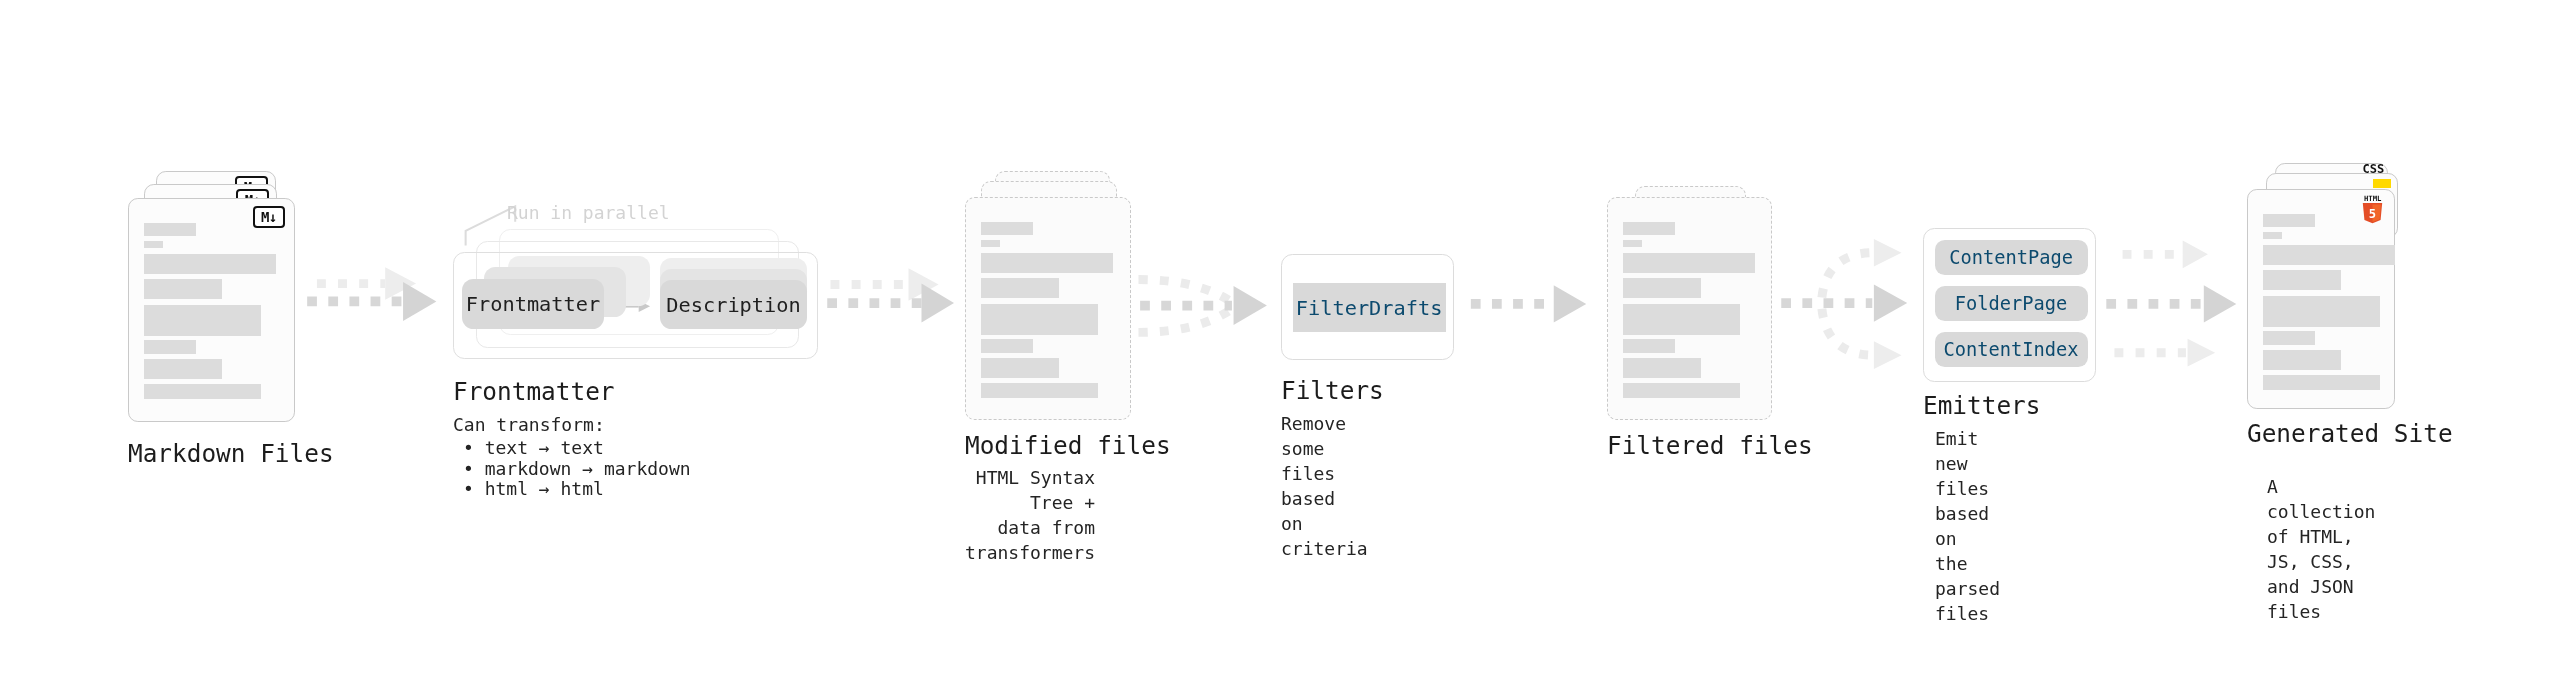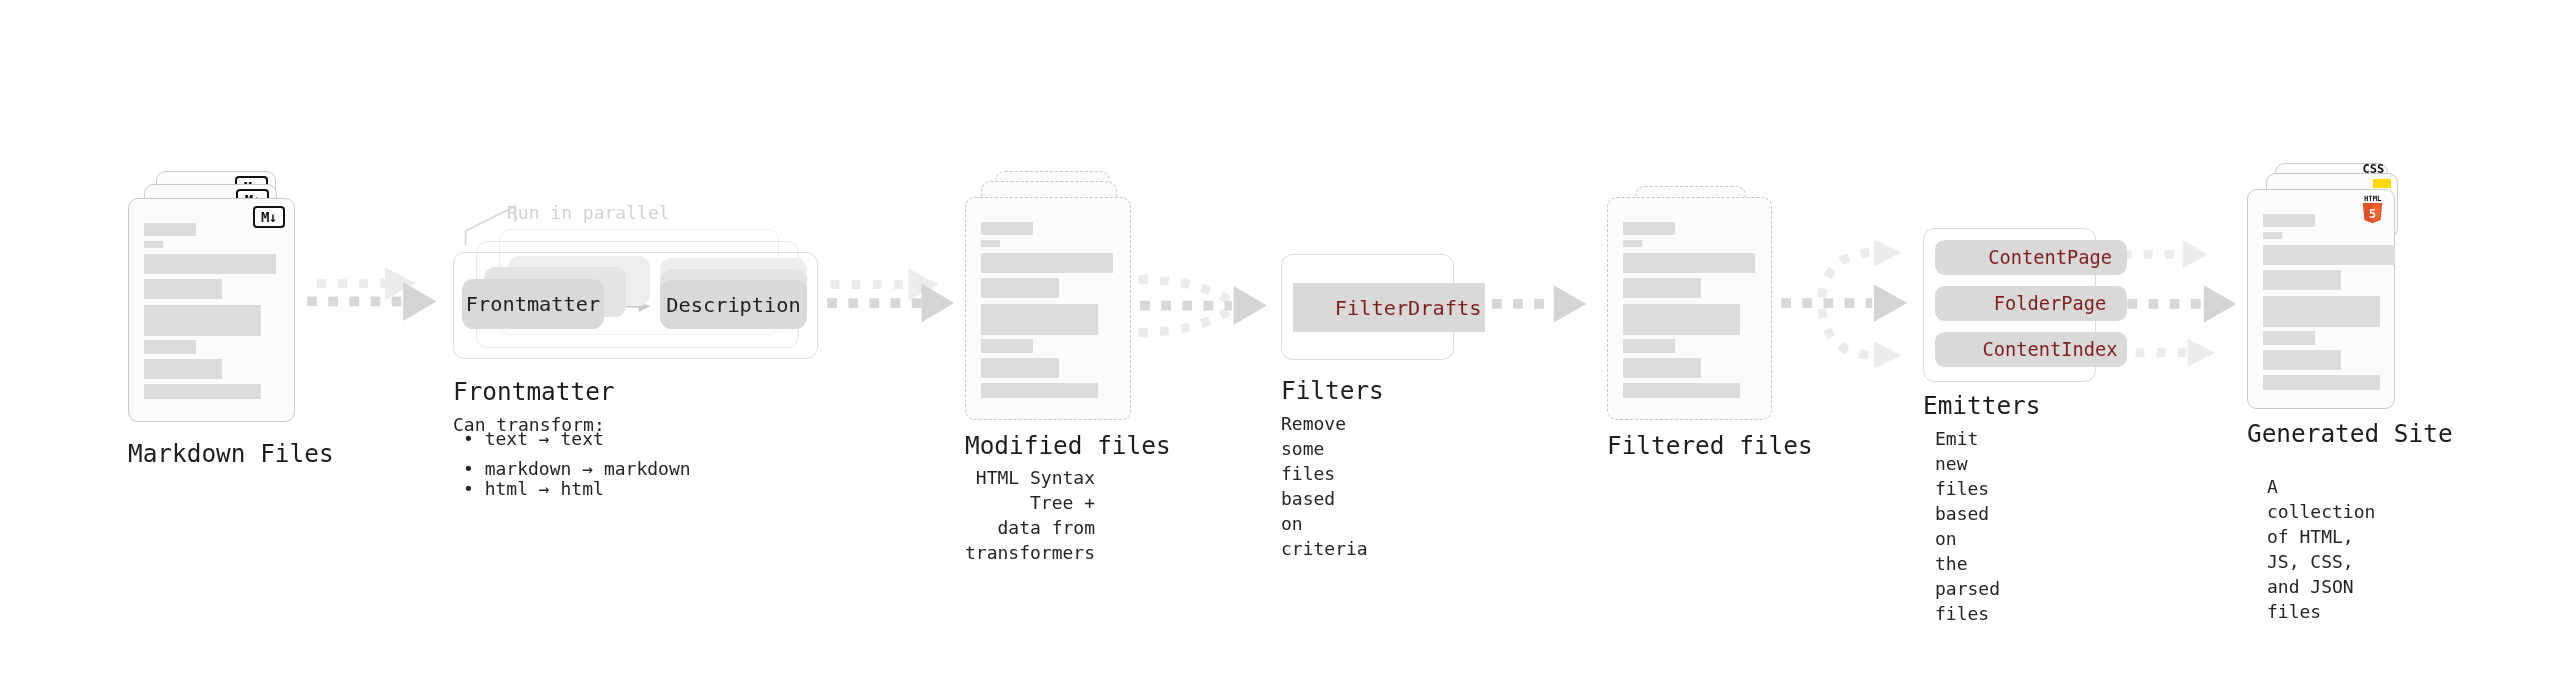--- a/index.html
+++ b/index.html
@@ -32,21 +32,21 @@
   .tcard{position:absolute;border:1.6px solid #dfdfdf;border-radius:11.4px;background:transparent;box-sizing:border-box;}
   .tcard.l2{border-color:#e8e8e8;}
   .tcard.l3{border-color:#efefef;}
   .pill{position:absolute;border-radius:11.4px;background:#d9d9d9;display:flex;align-items:center;justify-content:center;
         font-size:20.3px;color:#1f1f1f;box-sizing:border-box;}
   .pill.ghost2{background:#e4e4e4;}
   .pill.ghost3{background:#eeeeee;}
   
   .panel{position:absolute;background:#fff;border:1.6px solid #dcdcdc;border-radius:11.4px;box-sizing:border-box;}
   .epill{position:absolute;left:10.6px;width:153px;height:35px;border-radius:9.8px;background:#d9d9d9;
-         display:flex;align-items:center;justify-content:center;font-size:18.7px;color:#7f1d1d;padding-left:39px;}
+         display:flex;align-items:center;justify-content:center;font-size:18.7px;color:#0c4a6e;}
   
   .node-label{position:absolute;font-size:24.4px;font-weight:500;color:#1c1c1c;white-space:nowrap;}
   .node-caption{position:absolute;font-size:18px;line-height:25px;color:#242424;white-space:pre-line;}
   .bullet-line{position:absolute;font-size:18px;color:#242424;white-space:nowrap;}
   .annotation{position:absolute;font-size:18px;color:#d3d3d3;white-space:nowrap;}
   svg.flow{position:absolute;left:0;top:0;pointer-events:none;}
 </style>
 </head>
 <body>
 
@@ -137,21 +137,21 @@
     <div class="tcard l2" style="left:476px;top:241px;width:323px;height:107px;"></div>
     <div class="tcard" style="left:453px;top:252px;width:365px;height:107px;"></div>
     <div class="pill ghost3" style="left:508px;top:256px;width:142px;height:50px;"></div>
     <div class="pill ghost3" style="left:660px;top:258px;width:147px;height:49px;"></div>
     <div class="pill ghost2" style="left:484px;top:267px;width:142px;height:50px;"></div>
     <div class="pill ghost2" style="left:660px;top:269px;width:147px;height:49px;"></div>
     <div class="pill" style="left:462px;top:279px;width:142px;height:50px;">Frontmatter</div>
     <div class="pill" style="left:660px;top:280px;width:147px;height:49px;">Description</div>
     <div class="node-label" style="left:453px;top:377px;">Frontmatter</div>
     <div class="bullet-line" style="left:453px;top:414px;">Can transform:</div>
-    <div class="bullet-line" style="left:463px;top:428px;text-align:right;">• text → text</div>
+    <div class="bullet-line" style="left:463px;top:437px;text-align:right;">• text → text</div>
     <div class="bullet-line" style="left:463px;top:458px;">• markdown → markdown</div>
     <div class="bullet-line" style="left:463px;top:478px;">• html → html</div>
   </div>
 
   <div class="abs">
     <div class="page dashed" style="left:995px;top:171px;width:115px;height:57px;"></div>
     <div class="page dashed" style="left:981px;top:181px;width:136px;height:57px;"></div>
     <div class="page dashed" style="left:965px;top:197px;width:166px;height:223px;">
       <i class="bar b1"></i>
       <i class="bar b2"></i>

